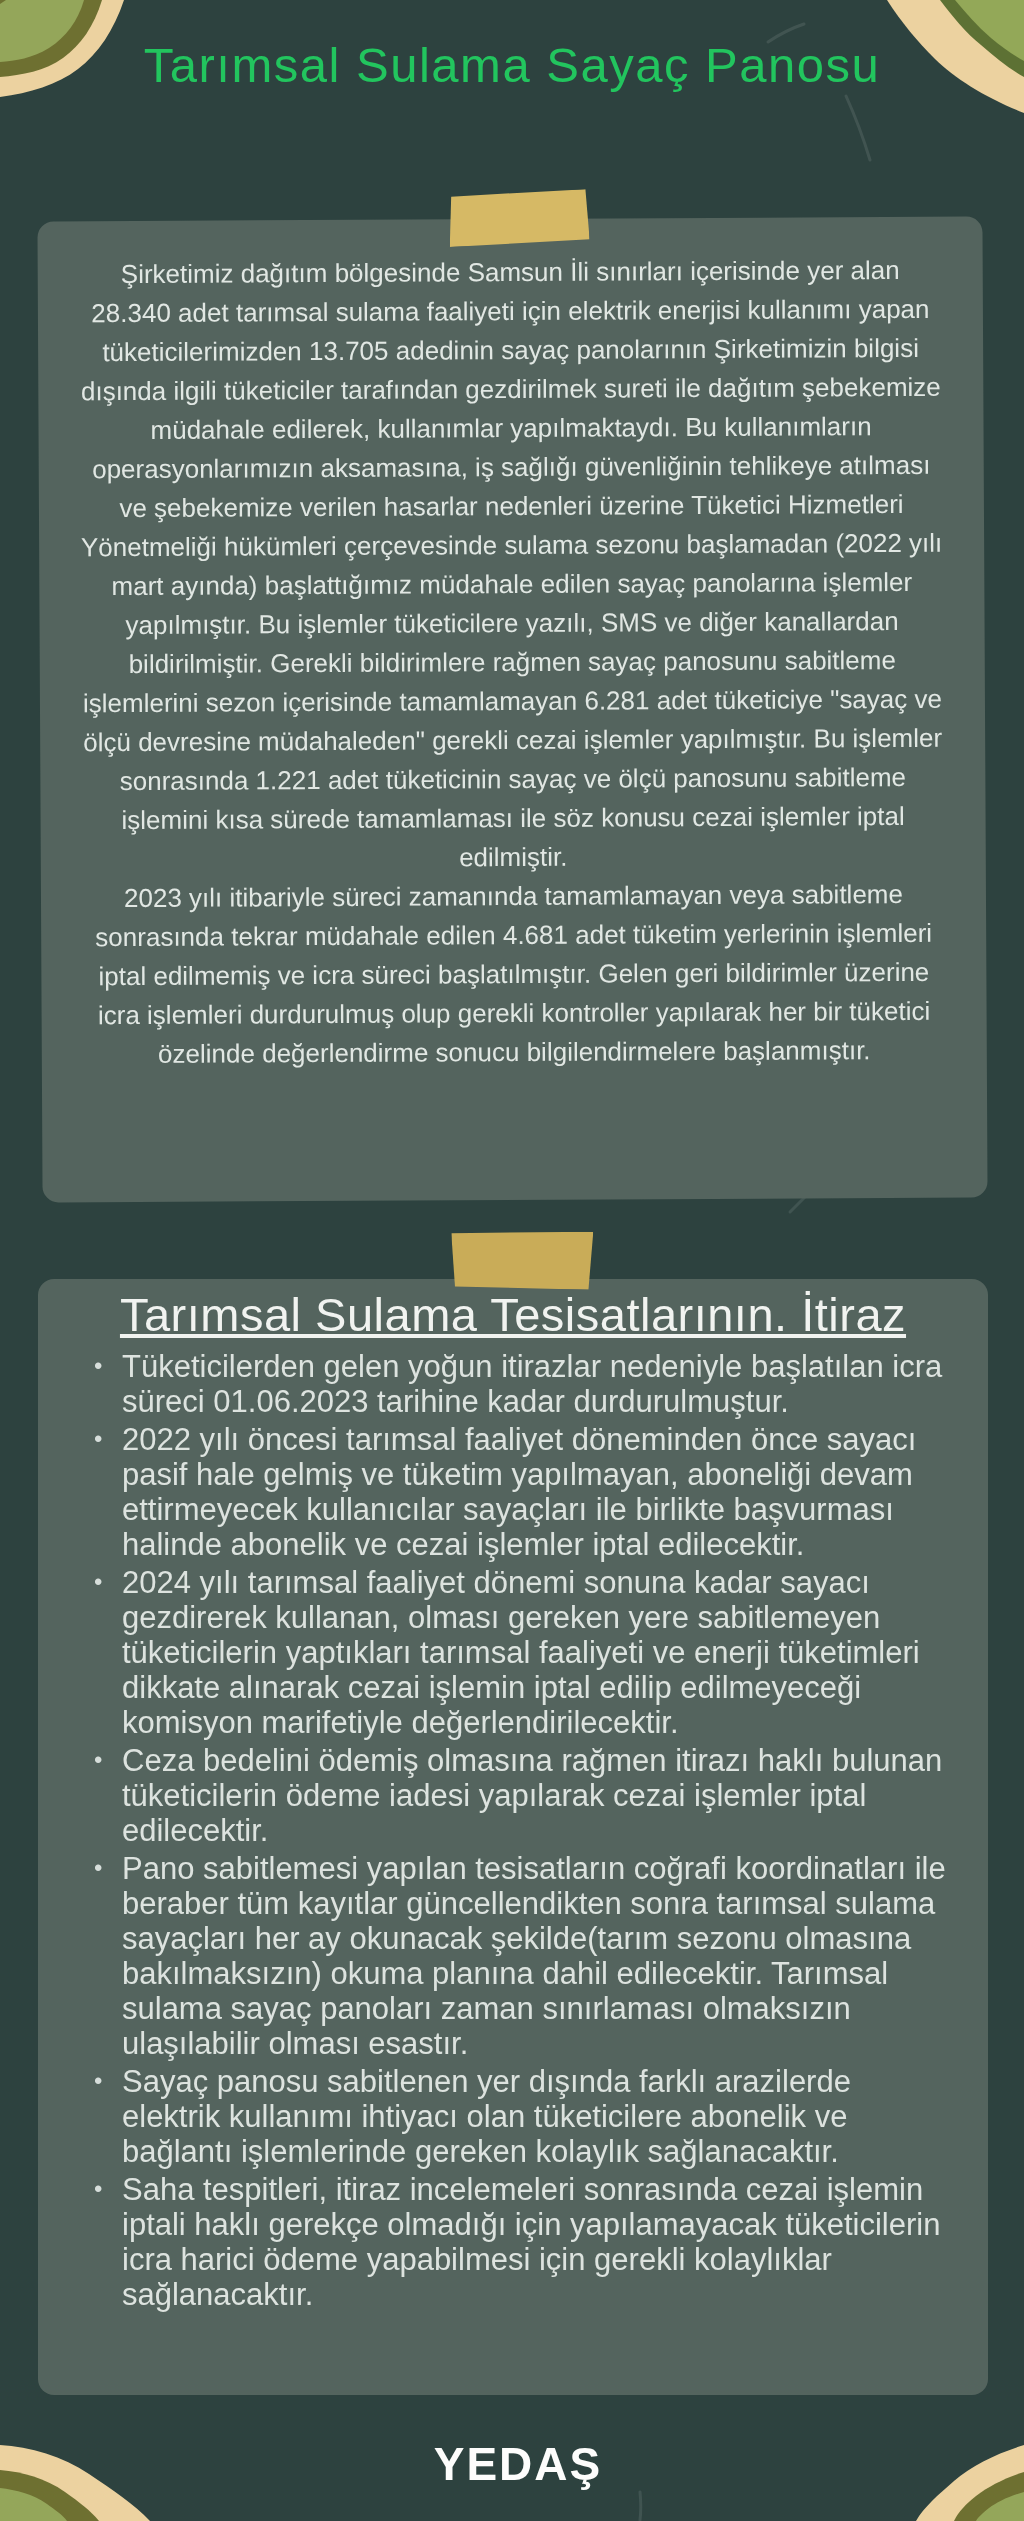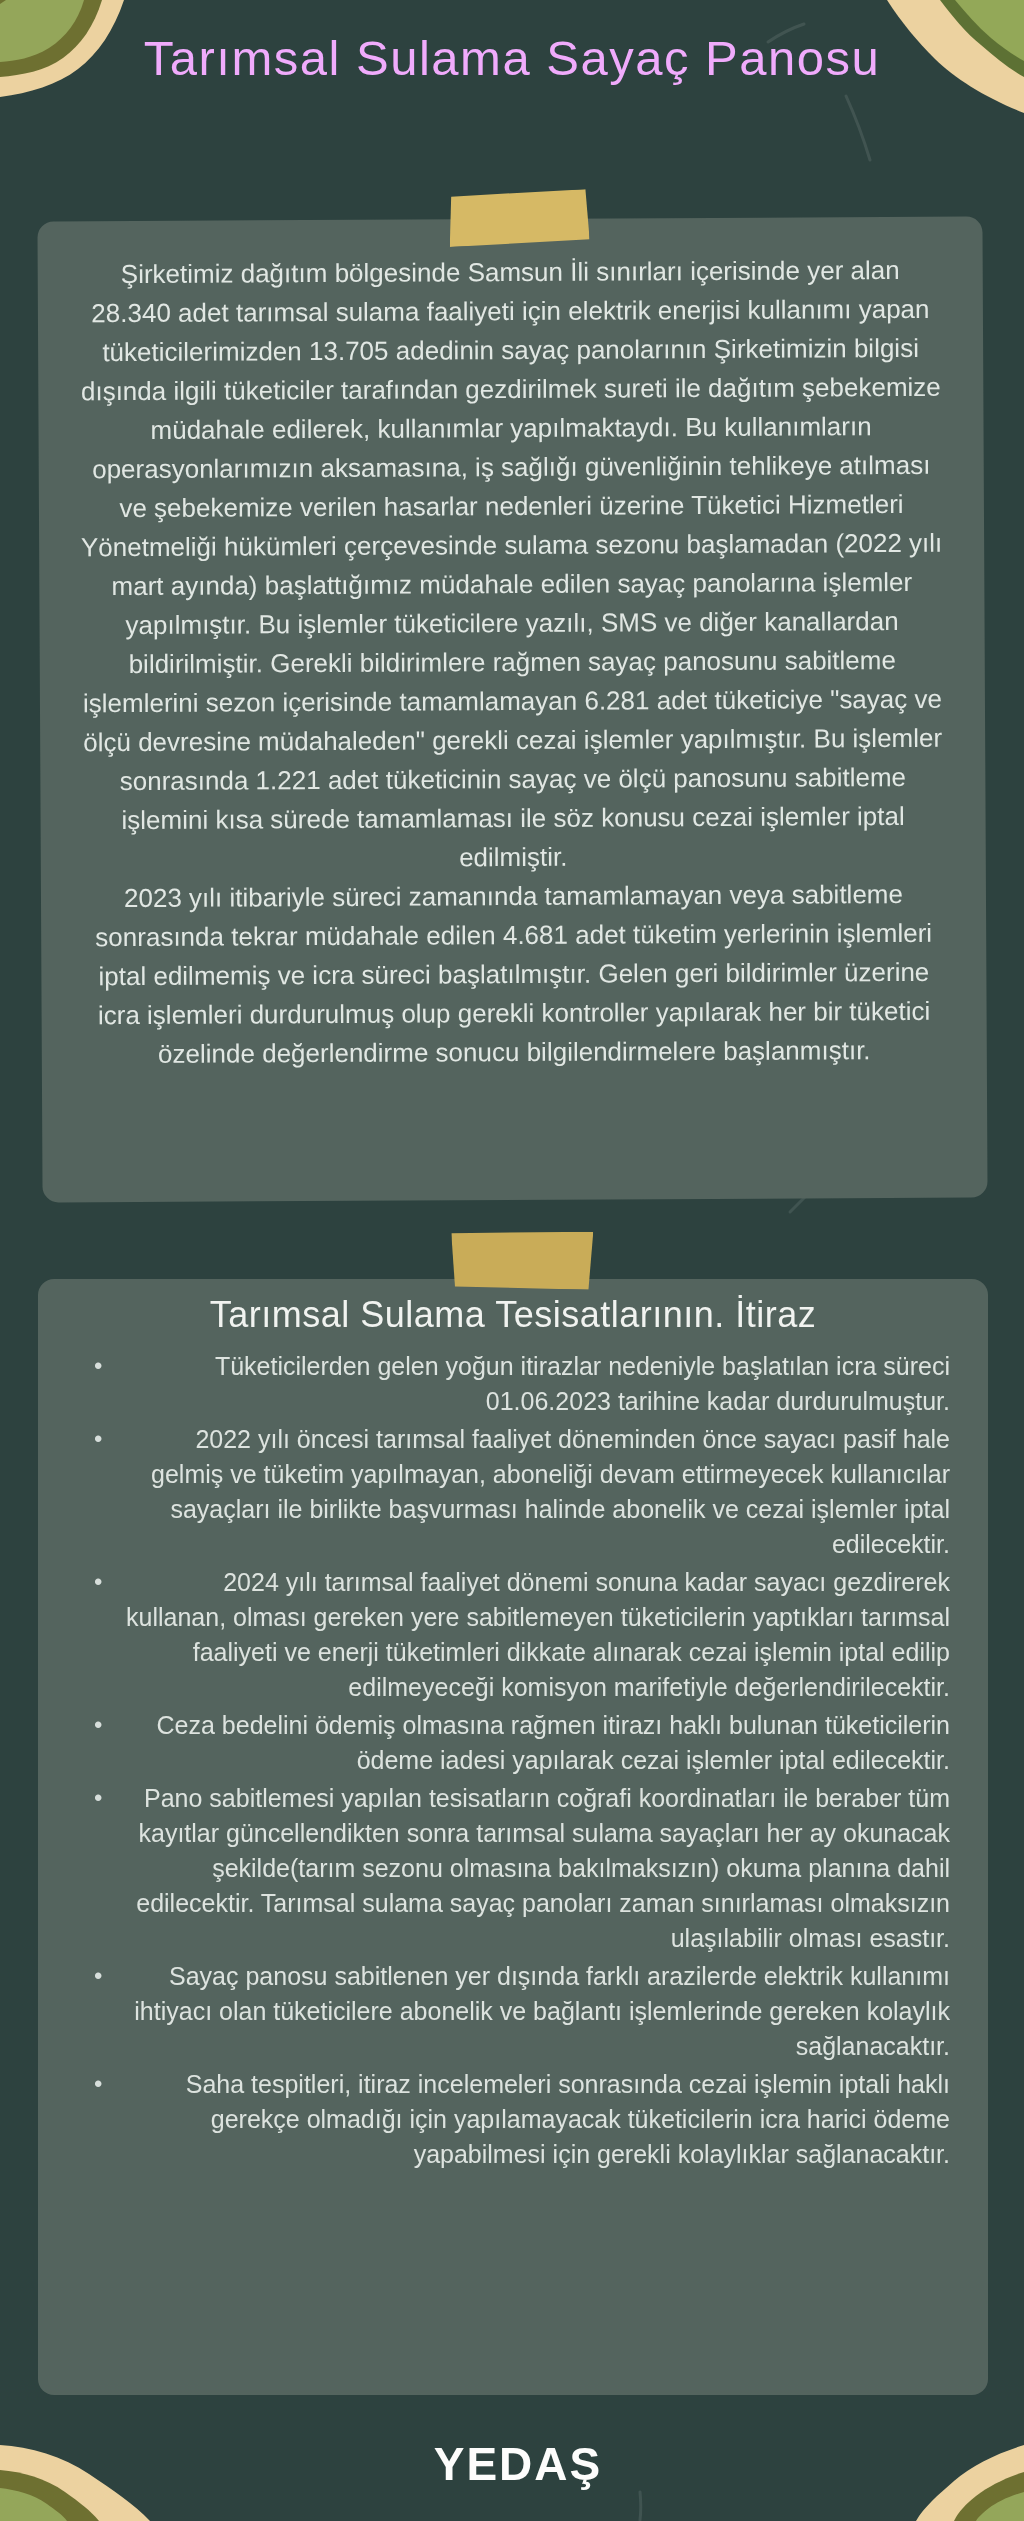--- a/index.html
+++ b/index.html
@@ -3,34 +3,34 @@
 <meta charset="utf-8">
 <style>
   html,body{margin:0;padding:0;}
   body{
     width:1024px;height:2521px;position:relative;overflow:hidden;
     background:#2d423f;
     font-family:"Liberation Sans", sans-serif;
   }
   .poster{position:absolute;inset:0;}
   
-  .title{position:absolute;top:30px;left:0;width:1024px;text-align:center;
-    color:#f0abfc;letter-spacing:1.5px;}
+  .title{position:absolute;top:37px;left:0;width:1024px;text-align:center;
+    color:#22c55e;letter-spacing:1.5px;}
   .title-line{font-size:49px;line-height:57px;font-weight:500;}
   
   .card{position:absolute;background:#54645e;border-radius:16px;}
   .card1{left:40px;top:219px;width:945px;height:981px;transform:rotate(-0.3deg);}
   .card1-body{padding:34px 40px 0 40px;color:#e1e7e3;font-size:26px;line-height:39px;
     text-align:center;}
   .card1-body p{margin:0;}
   .card2{left:38px;top:1279px;width:950px;height:1116px;}
   .h2{margin-top:16px;text-align:center;color:#f1f3f0;letter-spacing:0.5px;}
-  .h2-line{font-size:36px;line-height:39px;font-weight:500;}
+  .h2-line{font-size:47px;line-height:39px;font-weight:500;text-decoration:underline;}
   .bullets{margin:15px 0 0 0;padding:0 38px 0 84px;list-style:none;
-    color:#dde3df;font-size:25px;line-height:35px;text-align:right;}
+    color:#dde3df;font-size:31px;line-height:35px;text-align:left;}
   .bullets li{position:relative;margin:0 0 3px 0;}
   .bullets li::before{content:"\2022";position:absolute;left:-28px;top:-1px;
     font-size:24px;color:#d7dedb;}
   
   .tape{position:absolute;z-index:5;}
   .tape1{left:449px;top:191px;width:140px;height:54px;background:#d6b965;
     transform:rotate(-1.6deg);clip-path:polygon(2% 7%,98% 0%,100% 93%,0% 100%);}
   .tape2{left:451px;top:1231px;width:142px;height:58px;background:#c9ac58;
     transform:rotate(0.6deg);clip-path:polygon(0% 5%,100% 0%,97% 100%,3% 97%);}
   

